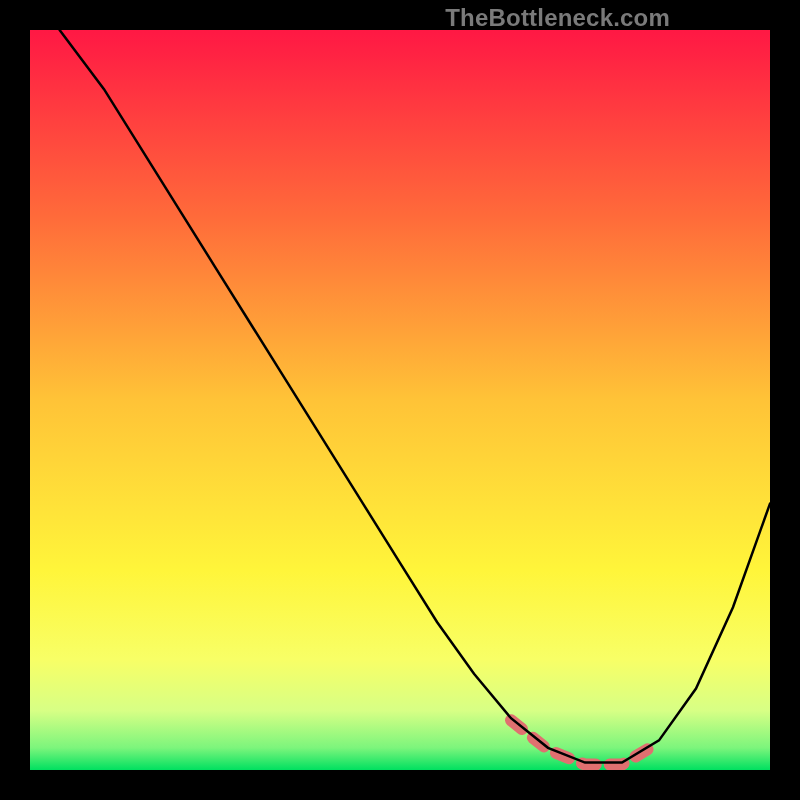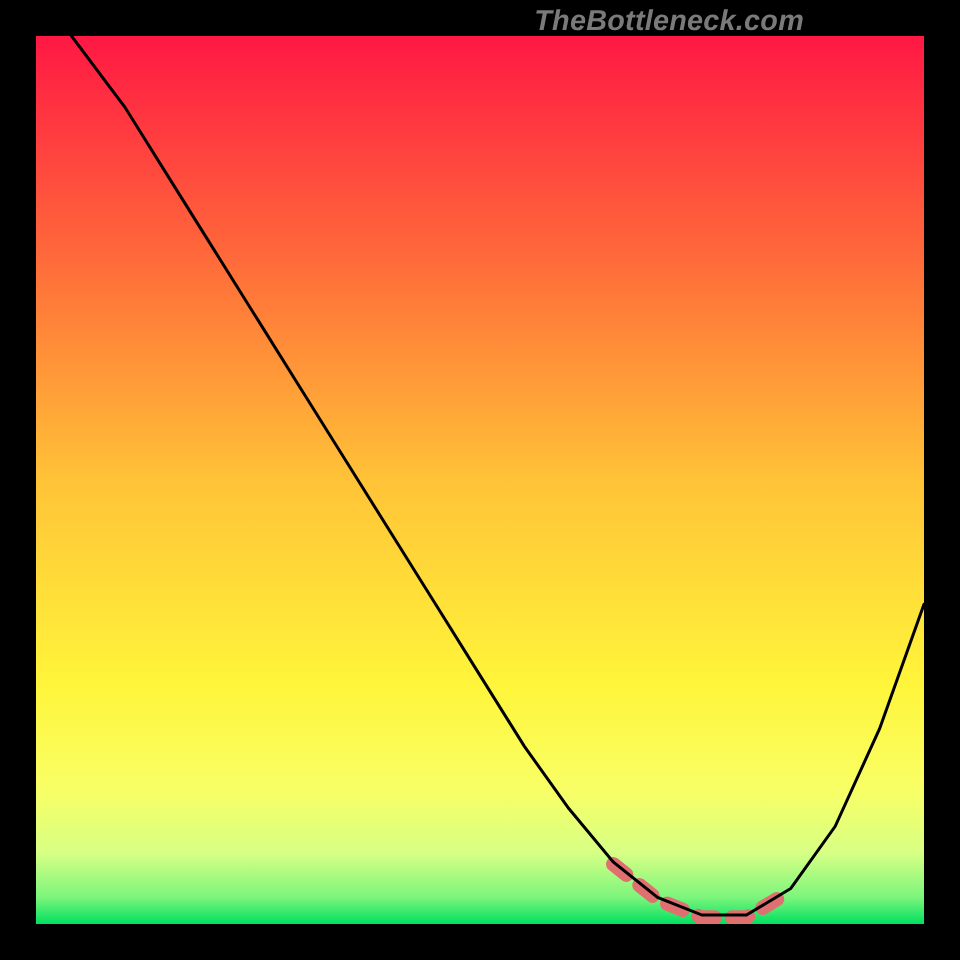--- a/index.html
+++ b/index.html
@@ -2,21 +2,20 @@
 <html><head>
 <meta charset="utf-8">
 <style>
   * { margin: 0; padding: 0; box-sizing: border-box; }
   html, body { width: 800px; height: 800px; overflow: hidden; background: #000; }
   .frame {
     position: relative;
     width: 684px;
     height: 800px;
     background: #000;
-    font-style: italic;
   }
   .watermark {
     position: absolute;
     top: 4px;
     right: 14px;
     font-family: Arial, Helvetica, sans-serif;
     font-size: 24px;
     font-weight: bold;
     color: #7a7a7a;
     letter-spacing: 0.2px;

